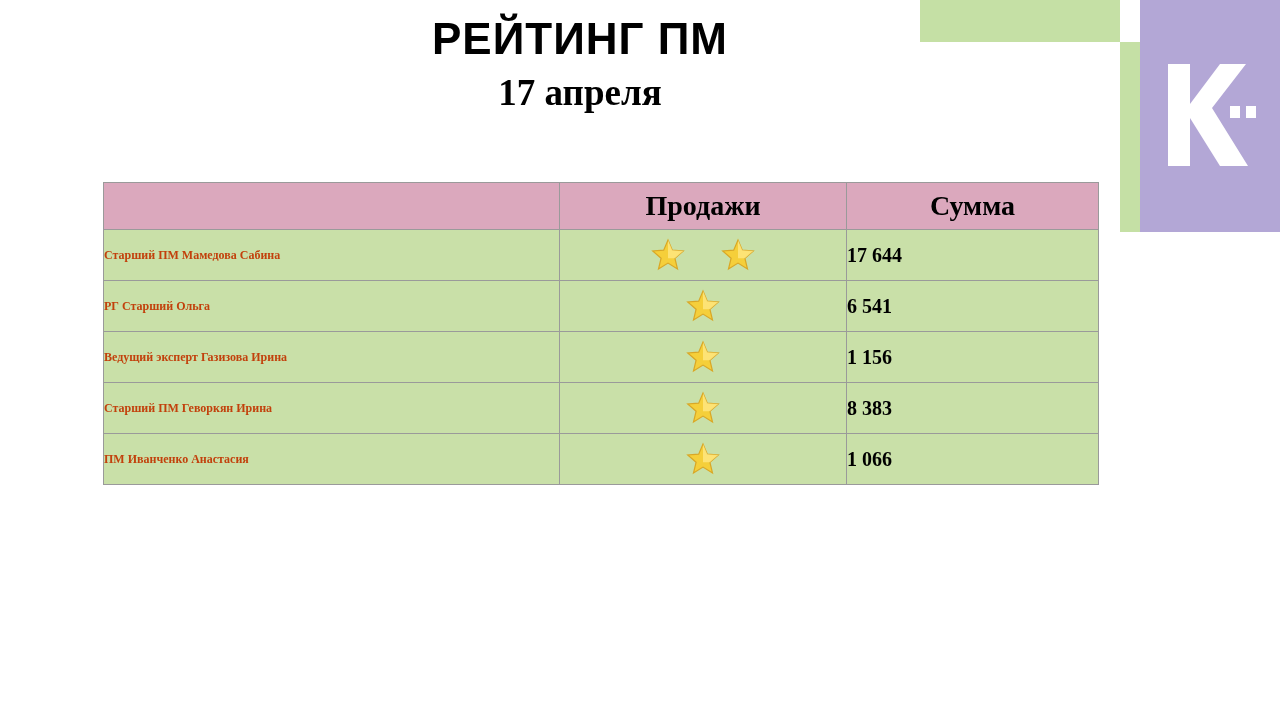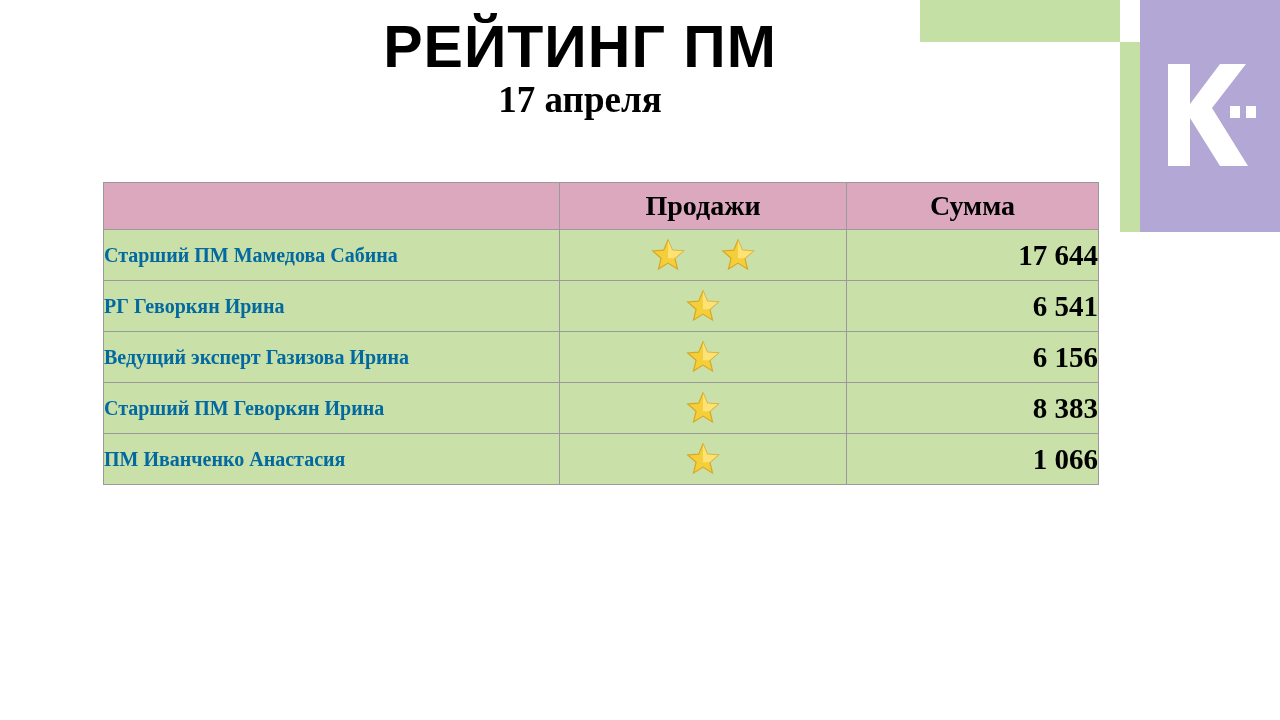--- a/index.html
+++ b/index.html
@@ -52,30 +52,31 @@
   #title-block {
     position: absolute;
     top: 14px;
     left: 0;
     width: 1160px;
     text-align: center;
   }
   #title-main {
     font-family: "Liberation Sans", sans-serif;
     font-weight: bold;
-    font-size: 59px;
+    font-size: 44px;
     letter-spacing: 1px;
     color: #000000;
     line-height: 1.12;
   }
   #title-sub {
     font-family: "Liberation Serif", serif;
     font-weight: bold;
     font-size: 37px;
     color: #000000;
+    margin-top: 10px;
     line-height: 1.1;
   }
 
   
   #ranking-table {
     position: absolute;
     top: 182px;
     left: 103px;
     border-collapse: collapse;
     table-layout: fixed;
@@ -103,41 +104,41 @@
   }
   #ranking-table thead th.empty-head { background: #dba8bd; }
 
   #ranking-table tbody td {
     background: #c9e0a8;
     height: 50px;
   }
   td.name-cell {
     font-family: "Liberation Serif", serif;
     font-weight: bold;
-    font-size: 20px;
-    color: #0369a1;
+    font-size: 12px;
+    color: #c2410c;
     padding-left: 10px;
     text-align: left;
     white-space: nowrap;
   }
   td.stars-cell {
     text-align: center;
     line-height: 0;
   }
   td.stars-cell .star {
     display: inline-block;
     margin: 0 18px;
     vertical-align: middle;
   }
   td.sum-cell {
     font-family: "Liberation Serif", serif;
     font-weight: bold;
-    font-size: 29px;
-    color: #000000;
-    text-align: right;
+    font-size: 20px;
+    color: #000000;
+    text-align: left;
   }
 </style>
 </head>
 <body>
 
 <div id="deco-green"></div>
 <div id="deco-green-2"></div>
 <div id="deco-purple"></div>
 
 <svg id="logo-mark" viewBox="0 0 100 110">
@@ -170,34 +171,34 @@
         <td class="stars-cell"><span class="star"><svg width="34" height="34" viewBox="0 0 34 34">
               <polygon points="17,2 21.3,12.2 32.3,13 23.9,20.2 26.5,31 17,25.1 7.5,31 10.1,20.2 1.7,13 12.7,12.2" fill="#f5cf3a" stroke="#d9a726" stroke-width="1.2"></polygon>
               <polygon points="17,2 21.3,12.2 32.3,13 23.9,20.2 17,20.2" fill="#ffe98a" opacity="0.75"></polygon>
             </svg></span><span class="star"><svg width="34" height="34" viewBox="0 0 34 34">
               <polygon points="17,2 21.3,12.2 32.3,13 23.9,20.2 26.5,31 17,25.1 7.5,31 10.1,20.2 1.7,13 12.7,12.2" fill="#f5cf3a" stroke="#d9a726" stroke-width="1.2"></polygon>
               <polygon points="17,2 21.3,12.2 32.3,13 23.9,20.2 17,20.2" fill="#ffe98a" opacity="0.75"></polygon>
             </svg></span></td>
         <td class="sum-cell">17 644</td>
       </tr>
       <tr>
-        <td class="name-cell">РГ Геворкян Ирина</td>
+        <td class="name-cell">РГ Старший Ольга</td>
         <td class="stars-cell"><span class="star"><svg width="34" height="34" viewBox="0 0 34 34">
               <polygon points="17,2 21.3,12.2 32.3,13 23.9,20.2 26.5,31 17,25.1 7.5,31 10.1,20.2 1.7,13 12.7,12.2" fill="#f5cf3a" stroke="#d9a726" stroke-width="1.2"></polygon>
               <polygon points="17,2 21.3,12.2 32.3,13 23.9,20.2 17,20.2" fill="#ffe98a" opacity="0.75"></polygon>
             </svg></span></td>
         <td class="sum-cell">6 541</td>
       </tr>
       <tr>
         <td class="name-cell">Ведущий эксперт Газизова Ирина</td>
         <td class="stars-cell"><span class="star"><svg width="34" height="34" viewBox="0 0 34 34">
               <polygon points="17,2 21.3,12.2 32.3,13 23.9,20.2 26.5,31 17,25.1 7.5,31 10.1,20.2 1.7,13 12.7,12.2" fill="#f5cf3a" stroke="#d9a726" stroke-width="1.2"></polygon>
               <polygon points="17,2 21.3,12.2 32.3,13 23.9,20.2 17,20.2" fill="#ffe98a" opacity="0.75"></polygon>
             </svg></span></td>
-        <td class="sum-cell">6 156</td>
+        <td class="sum-cell">1 156</td>
       </tr>
       <tr>
         <td class="name-cell">Старший ПМ Геворкян Ирина</td>
         <td class="stars-cell"><span class="star"><svg width="34" height="34" viewBox="0 0 34 34">
               <polygon points="17,2 21.3,12.2 32.3,13 23.9,20.2 26.5,31 17,25.1 7.5,31 10.1,20.2 1.7,13 12.7,12.2" fill="#f5cf3a" stroke="#d9a726" stroke-width="1.2"></polygon>
               <polygon points="17,2 21.3,12.2 32.3,13 23.9,20.2 17,20.2" fill="#ffe98a" opacity="0.75"></polygon>
             </svg></span></td>
         <td class="sum-cell">8 383</td>
       </tr>
       <tr>

